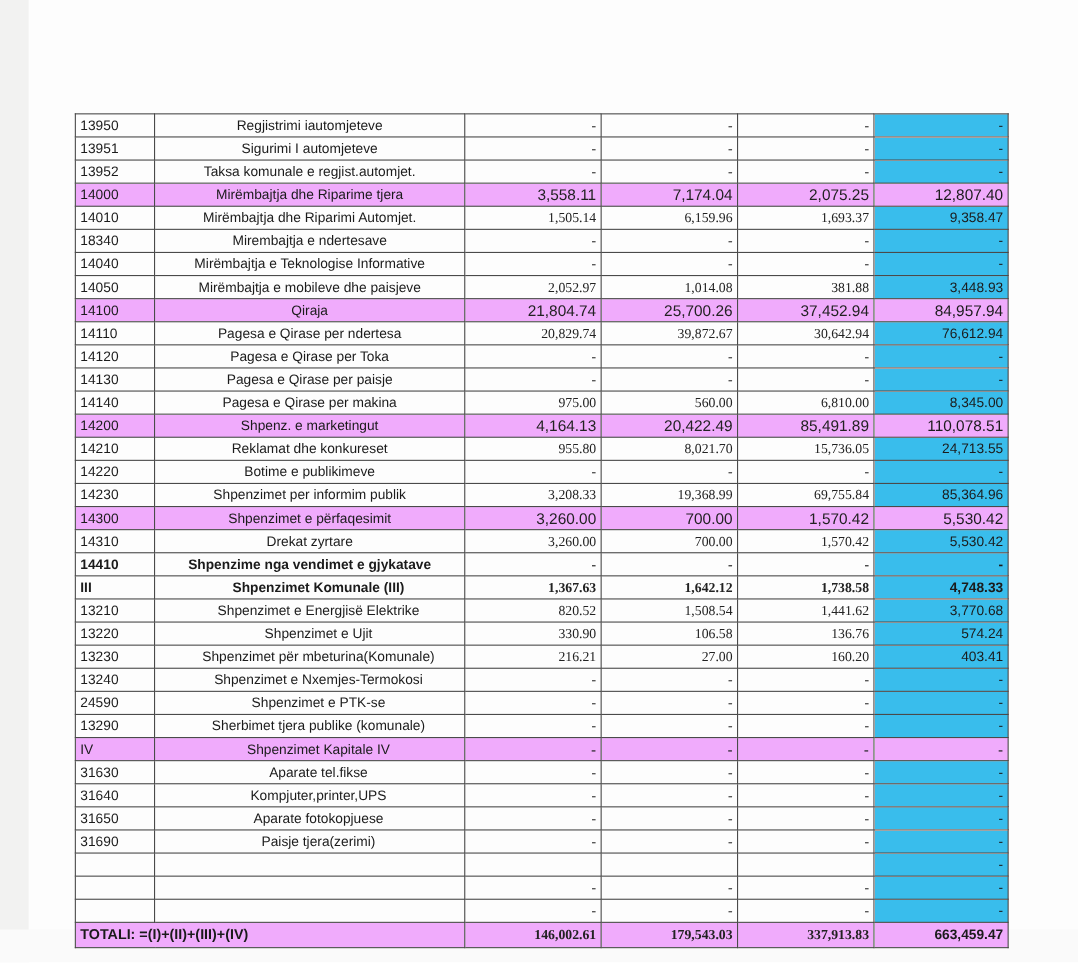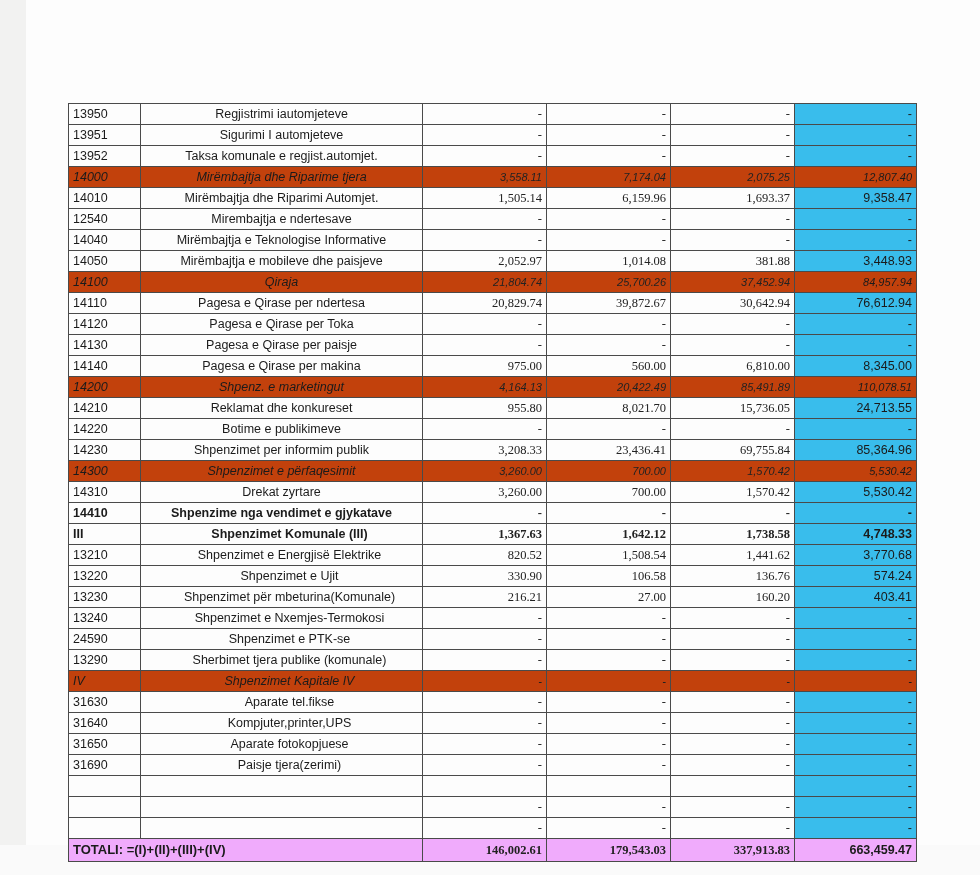--- a/index.html
+++ b/index.html
@@ -66,29 +66,29 @@
 
   td.code { text-align: left; padding-left: 6px; }
   td.desc { text-align: center; padding-left: 8px; }
   td.num { text-align: right; padding-right: 10px; }
   td.total { text-align: right; padding-right: 12px; }
 
   
   .totcol { background: #39bdec; }
 
   
-  tr.hl td { background: #c2410c; font-style: italic; }
+  tr.hl td { background: #f0abfc; }
   tr.hl td.code, tr.hl td.desc { font-weight: 400; }
 
   
   tr.bold td { font-weight: bold; }
 
   
   td.num { font-family: "Liberation Serif", serif; font-size: 12.5px; color: #222; }
-  tr.hl td.num, tr.hl td.total { font-family: "Liberation Sans", sans-serif; font-size: 11px; }
+  tr.hl td.num, tr.hl td.total { font-family: "Liberation Sans", sans-serif; font-size: 14px; }
   td.total { font-family: "Liberation Sans", sans-serif; font-size: 12.5px; }
 
   .indent1 { padding-left: 20px !important; }
 
   tr.grand td {
     background: #f0abfc;
     font-weight: bold;
     height: 22px;
   }
   tr.grand td.desc, tr.grand td.code {
@@ -151,21 +151,21 @@
         </tr>
         <tr>
           <td class="code">14010</td>
           <td class="desc">Mirëmbajtja  dhe Riparimi  Automjet.</td>
           <td class="num">1,505.14</td>
           <td class="num">6,159.96</td>
           <td class="num">1,693.37</td>
           <td class="total totcol">9,358.47</td>
         </tr>
         <tr>
-          <td class="code">12540</td>
+          <td class="code">18340</td>
           <td class="desc">Mirembajtja e ndertesave</td>
           <td class="num">-</td>
           <td class="num">-</td>
           <td class="num">-</td>
           <td class="total totcol">-</td>
         </tr>
         <tr>
           <td class="code">14040</td>
           <td class="desc">Mirëmbajtja e Teknologise Informative</td>
           <td class="num">-</td>
@@ -242,21 +242,21 @@
           <td class="desc">Botime e publikimeve</td>
           <td class="num">-</td>
           <td class="num">-</td>
           <td class="num">-</td>
           <td class="total totcol">-</td>
         </tr>
         <tr>
           <td class="code">14230</td>
           <td class="desc">Shpenzimet per informim publik</td>
           <td class="num">3,208.33</td>
-          <td class="num">23,436.41</td>
+          <td class="num">19,368.99</td>
           <td class="num">69,755.84</td>
           <td class="total totcol">85,364.96</td>
         </tr>
         <tr class="hl">
           <td class="code">14300</td>
           <td class="desc">Shpenzimet e përfaqesimit</td>
           <td class="num">3,260.00</td>
           <td class="num">700.00</td>
           <td class="num">1,570.42</td>
           <td class="total">5,530.42</td>

